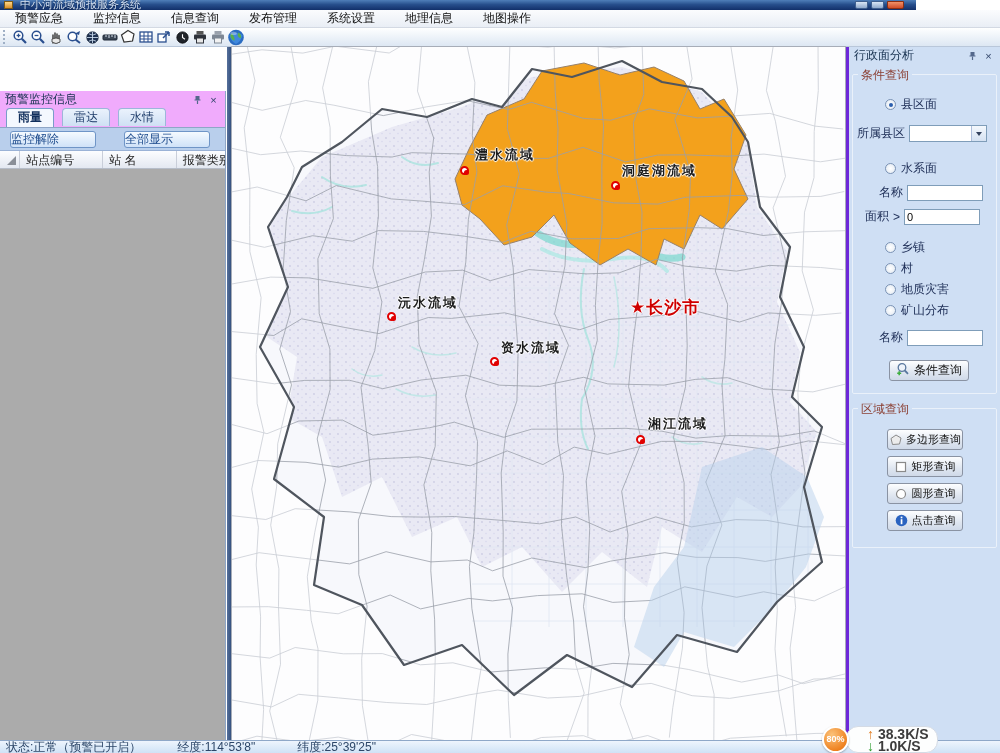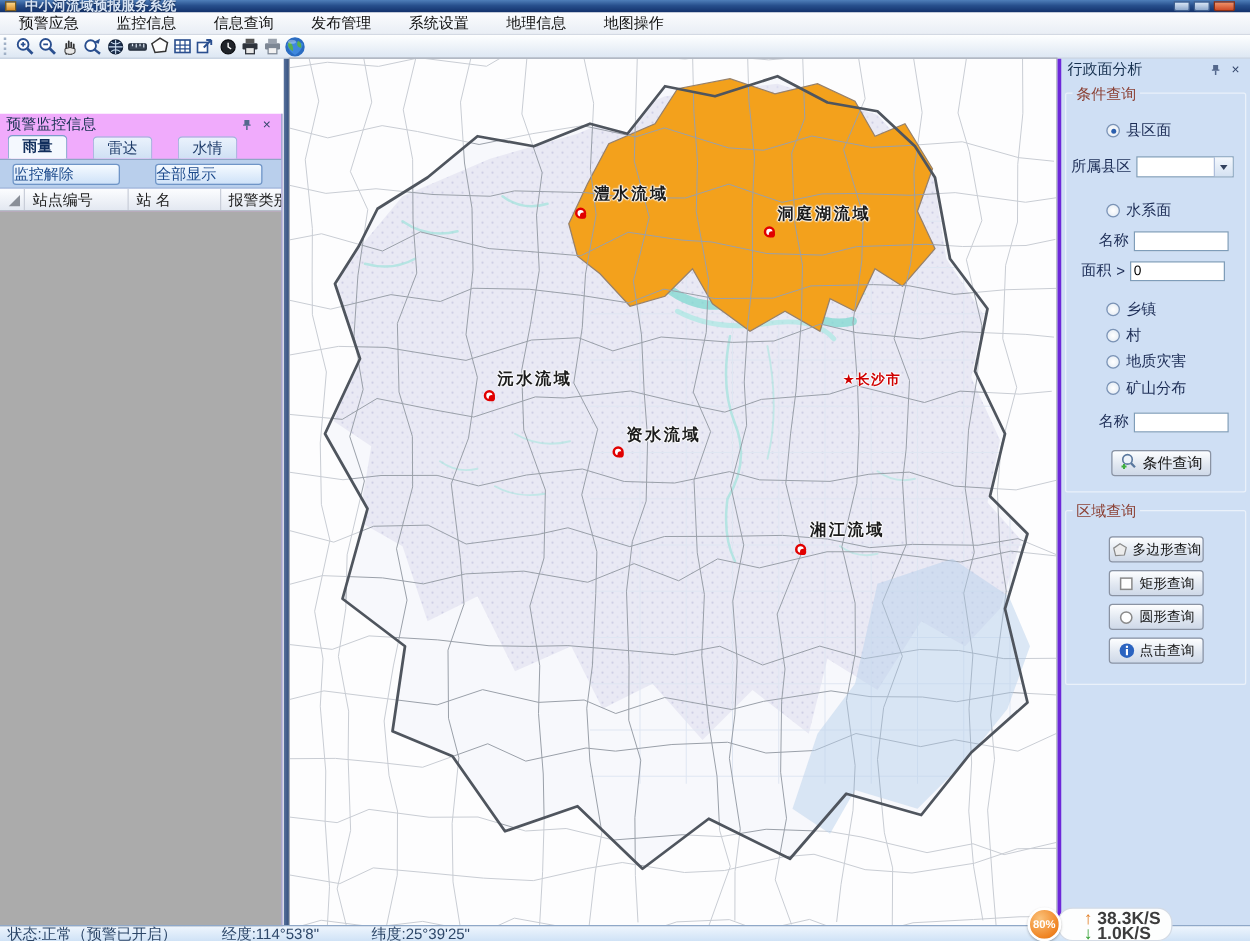--- a/index.html
+++ b/index.html
@@ -1,22 +1,22 @@
 <!DOCTYPE html>
 <html><head>
 <meta charset="utf-8">
 <style>
   * { box-sizing: border-box; margin: 0; padding: 0; }
   html,body { width:1000px; height:753px; overflow:hidden;
     font-family:"Liberation Sans","DejaVu Sans",sans-serif; background:#fff; }
   body { position:relative; }
 
   
-  .titlebar { position:absolute; left:0; top:0; width:1000px; height:10px;
-    background:linear-gradient(#4f7fb9 0%,#274f8c 45%,#12306a 100%); overflow:hidden;font-weight:bold; }
+  .titlebar { position:absolute; left:0; top:0; width:916px; height:10px;
+    background:linear-gradient(#4f7fb9 0%,#274f8c 45%,#12306a 100%); overflow:hidden; }
   .titlebar .title { position:absolute; left:20px; top:-3px; font-size:11px; color:#d7e4f4;
     text-shadow:0 1px 1px #0a1f45; white-space:nowrap; }
   .win-btns { position:absolute; right:12px; top:1px; display:flex; gap:3px; }
   .win-btn { width:13px; height:8px; border-radius:0 0 2px 2px;
     background:linear-gradient(#d9e6f5,#8fa9cc); border:1px solid #40608f; }
   .win-btn.close { width:17px; background:linear-gradient(#f0926a,#cf4c28); border-color:#8c2f12; }
   .app-ico { position:absolute; left:4px; top:1px; width:9px; height:8px;
     background:linear-gradient(#ffd98a,#d98f2b); border:1px solid #7a5a1a; }
 
   
@@ -34,21 +34,21 @@
   .tico svg { display:block; }
 
   
   .left-panel { position:absolute; left:0; top:47px; width:226px; height:676px;
     background:#f0abfc; border-right:1px solid #8fa6c6;margin-top:44px; }
   .panel-head { height:17px; display:flex; align-items:center; padding:0 5px;
     font-size:12px; color:#16304f; }
   .panel-head .spacer { flex:1; }
   .ph-ico { width:13px; height:13px; display:flex; align-items:center; justify-content:center;
     font-size:11px; color:#33466b; margin-left:3px; }
-  .tabstrip { height:20px; padding-left:6px; display:flex; align-items:flex-end; gap:20px;
+  .tabstrip { height:20px; padding-left:6px; display:flex; align-items:flex-start; gap:8px;
     border-bottom:1px solid #8fa6c6; }
   .tab { font-size:12px; color:#1c3a68; padding:1px 11px; border:1px solid #9db6da; border-bottom:none;
     border-radius:4px 4px 0 0; background:linear-gradient(#eaf2fc,#cfe0f4); line-height:15px; }
   .tab.active { background:#f4f8fe; border-color:#7a9cc9; font-weight:bold; color:#102e5c;
     padding-bottom:2px; }
   .btnrow { height:23px; background:#b9cfec; border-bottom:1px solid #9ab2d6;
     display:flex; align-items:center; gap:28px; padding:0 10px; }
   .pill-btn { width:86px; height:17px; font-size:12px; color:#1c4a8c; line-height:15px;
     background:linear-gradient(#f5faff,#cfe2f8); border:1px solid #6f95c7; border-radius:3px; }
   .thead { display:flex; height:18px; background:linear-gradient(#fcfdff,#e3e8f1);
@@ -71,23 +71,23 @@
 
   .splitter { position:absolute; left:227px; top:47px; width:5px; height:693px;
     background:linear-gradient(90deg,#57719c,#2d4a78); }
 
   
   .map-area { position:absolute; left:232px; top:47px; width:613px; height:693px;
     background:#fdfdfe; outline:1px solid #a7adb8; overflow:hidden; }
   .basin-label { position:absolute; font-size:13px; font-weight:bold; color:#1b1b1b;
     letter-spacing:2px; white-space:nowrap;
     text-shadow:1px 0 1px #fff,-1px 0 1px #fff,0 1px 1px #fff,0 -1px 1px #fff; }
-  .city-label { position:absolute; font-size:11px; font-weight:bold; color:#cf0000;
+  .city-label { position:absolute; font-size:17px; font-weight:bold; color:#cf0000;
     letter-spacing:1px; white-space:nowrap;
-    text-shadow:1px 0 1px #fff,-1px 0 1px #fff,0 1px 1px #fff,0 -1px 1px #fff;margin-left:44px; }
+    text-shadow:1px 0 1px #fff,-1px 0 1px #fff,0 1px 1px #fff,0 -1px 1px #fff; }
   .bullseye { position:absolute; width:9px; height:9px; border:2px solid #e10000;
     border-radius:50%; background:#fff; }
   .bullseye::after { content:""; position:absolute; left:2px; top:2px; width:5px; height:5px;
     background:#e10000; border-radius:50%; }
 
   
   .right-panel { position:absolute; left:846px; top:47px; width:154px; height:693px;
     background:#cfdff4; border-left:3px solid #6d28d9; font-size:12px; color:#1c2c55; }
   .rp-head { height:17px; display:flex; align-items:center; padding:0 5px; color:#16304f; }
   .rp-head .spacer { flex:1; }

